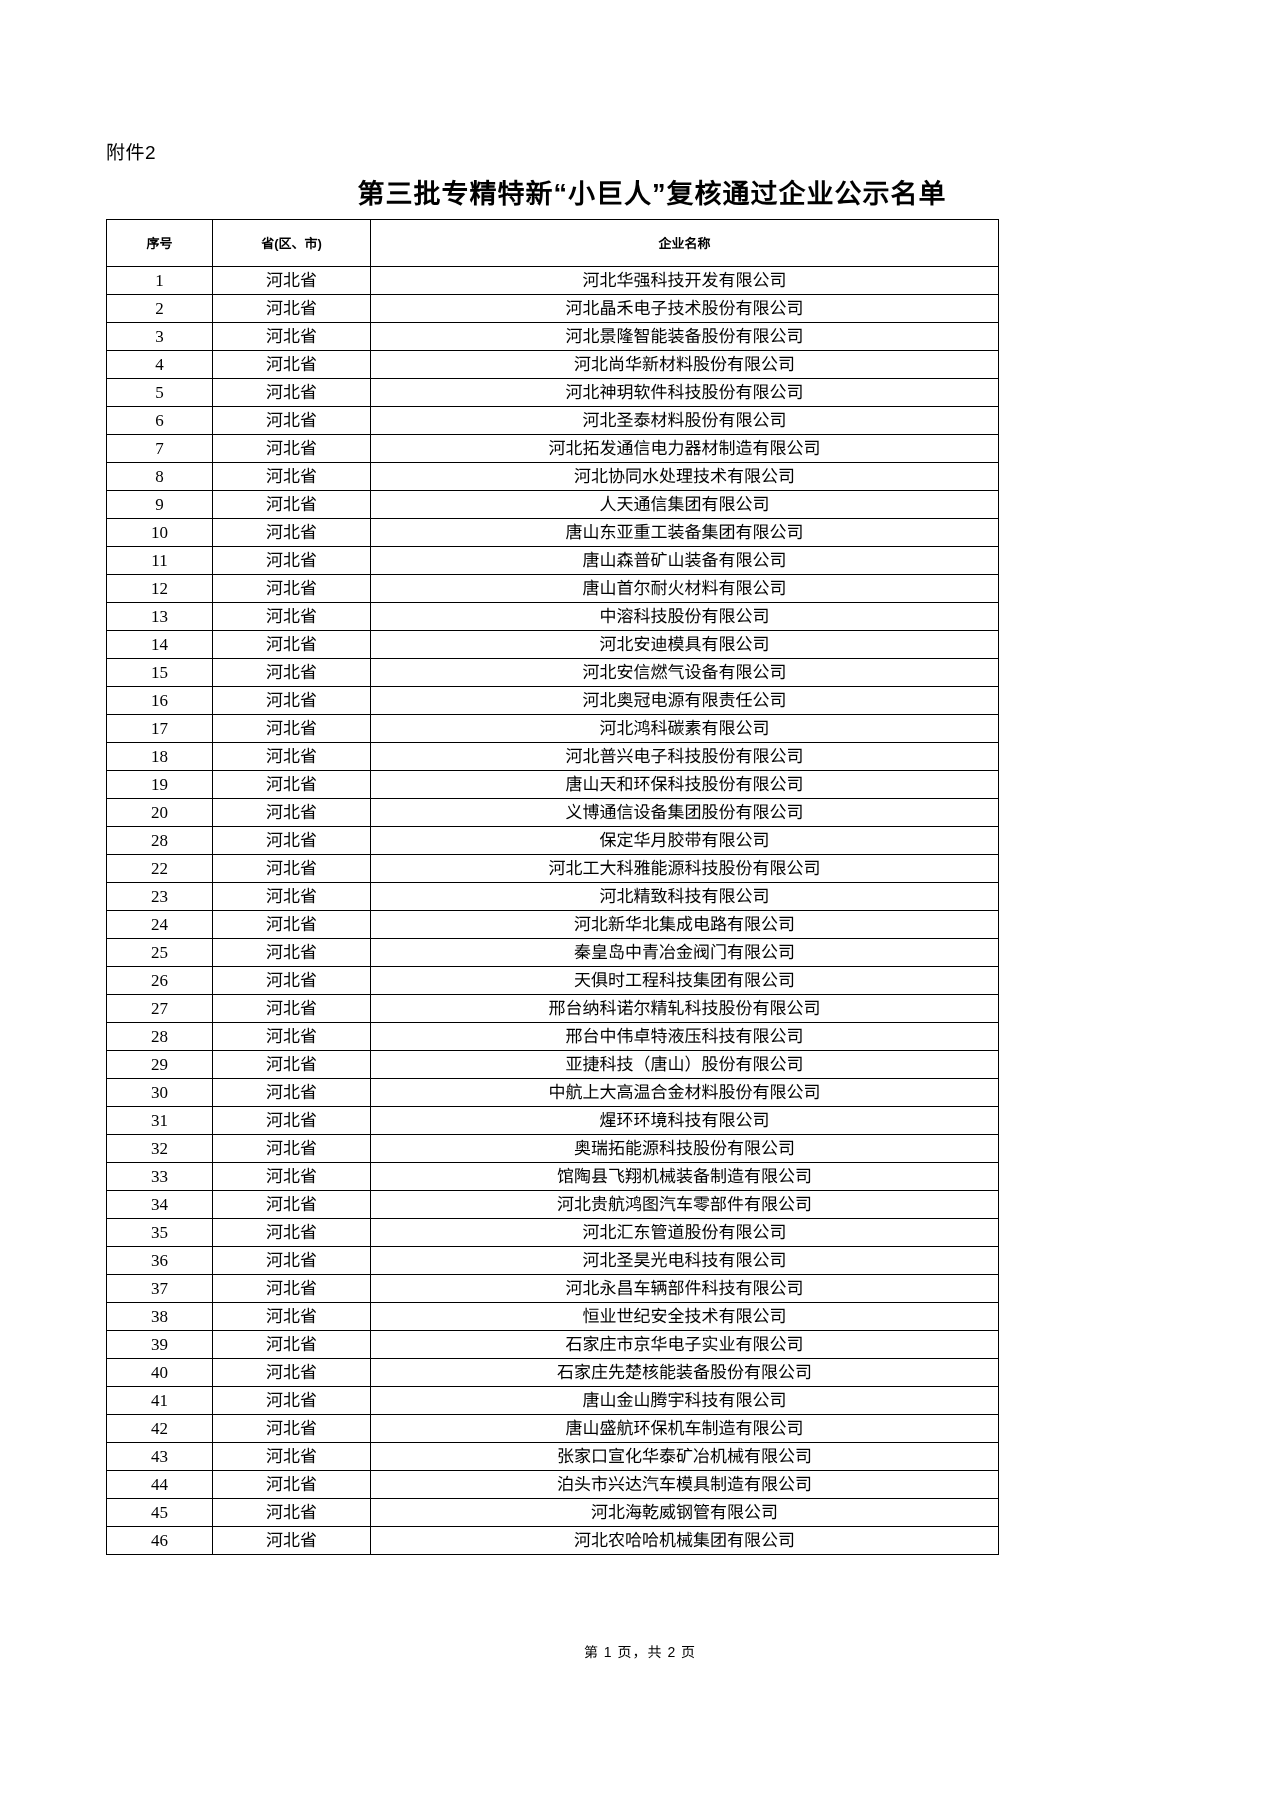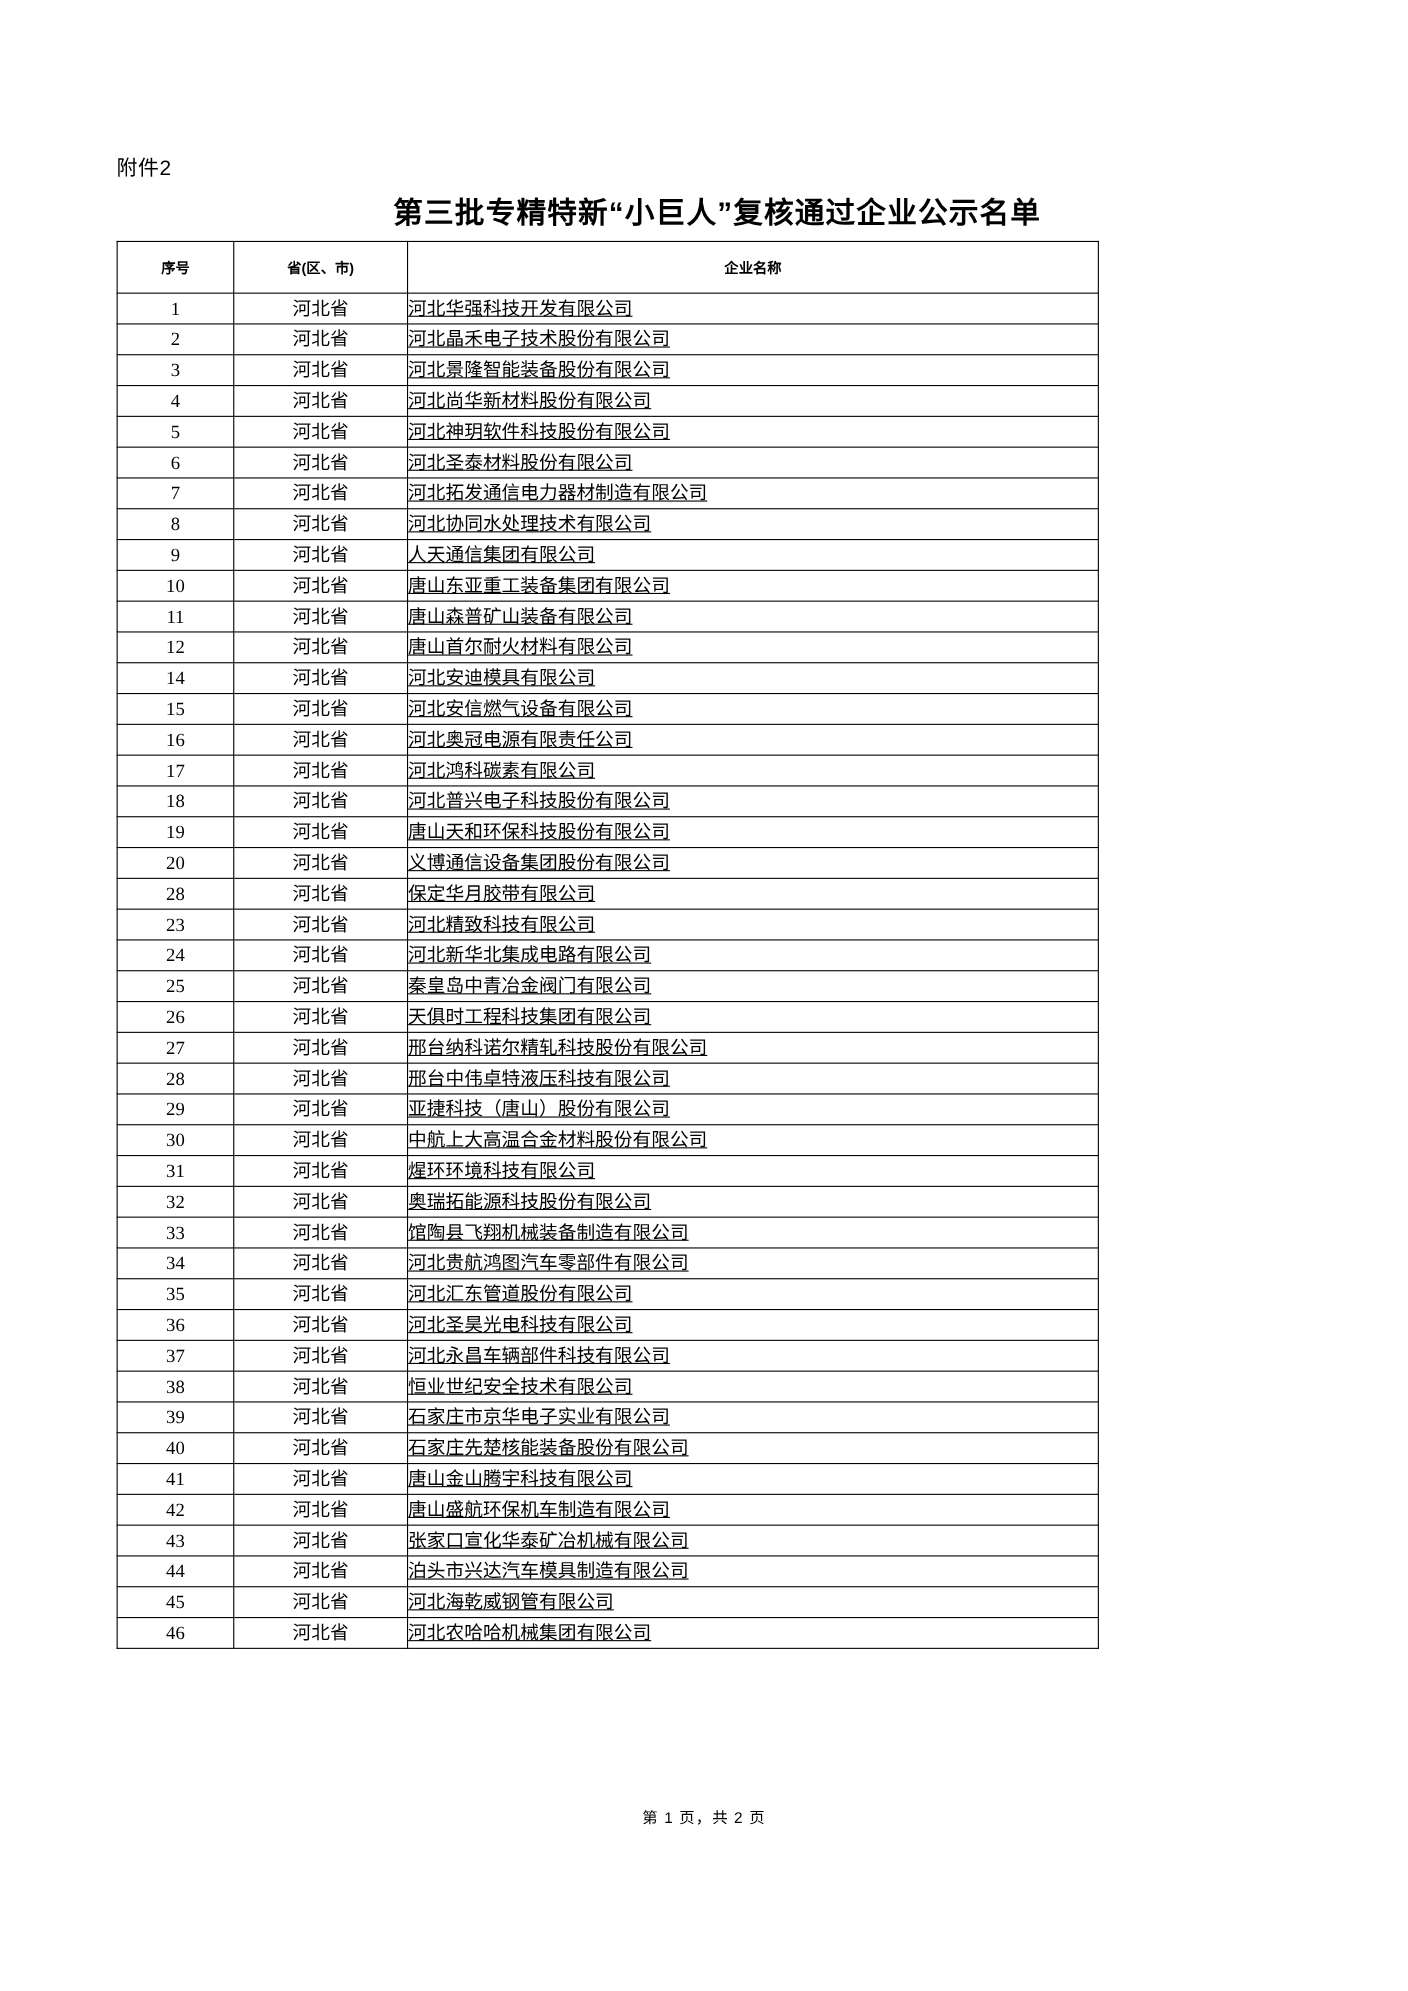--- a/index.html
+++ b/index.html
@@ -72,24 +72,23 @@
   td.idx {
     text-align: center;
     font-family: "Liberation Serif", serif;
     font-size: 17px;
   }
   td.prov {
     text-align: center;
     font-size: 17px;
   }
   td.name {
-    text-align: left;
+    text-align: center;
     padding-left: 9px;
     font-size: 17px;
-    text-decoration: underline;
   }
   .footer {
     position: absolute;
     left: 0;
     right: 0;
     top: 1641px;
     text-align: center;
     font-size: 14px;
     font-family: "Liberation Sans", sans-serif;
     letter-spacing: 1px;
@@ -172,20 +171,25 @@
           <td class="idx">11</td>
           <td class="prov">河北省</td>
           <td class="name">唐山森普矿山装备有限公司</td>
         </tr>
         <tr>
           <td class="idx">12</td>
           <td class="prov">河北省</td>
           <td class="name">唐山首尔耐火材料有限公司</td>
         </tr>
         <tr>
+          <td class="idx">13</td>
+          <td class="prov">河北省</td>
+          <td class="name">中溶科技股份有限公司</td>
+        </tr>
+        <tr>
           <td class="idx">14</td>
           <td class="prov">河北省</td>
           <td class="name">河北安迪模具有限公司</td>
         </tr>
         <tr>
           <td class="idx">15</td>
           <td class="prov">河北省</td>
           <td class="name">河北安信燃气设备有限公司</td>
         </tr>
         <tr>
@@ -210,20 +214,25 @@
         </tr>
         <tr>
           <td class="idx">20</td>
           <td class="prov">河北省</td>
           <td class="name">义博通信设备集团股份有限公司</td>
         </tr>
         <tr>
           <td class="idx">28</td>
           <td class="prov">河北省</td>
           <td class="name">保定华月胶带有限公司</td>
+        </tr>
+        <tr>
+          <td class="idx">22</td>
+          <td class="prov">河北省</td>
+          <td class="name">河北工大科雅能源科技股份有限公司</td>
         </tr>
         <tr>
           <td class="idx">23</td>
           <td class="prov">河北省</td>
           <td class="name">河北精致科技有限公司</td>
         </tr>
         <tr>
           <td class="idx">24</td>
           <td class="prov">河北省</td>
           <td class="name">河北新华北集成电路有限公司</td>

